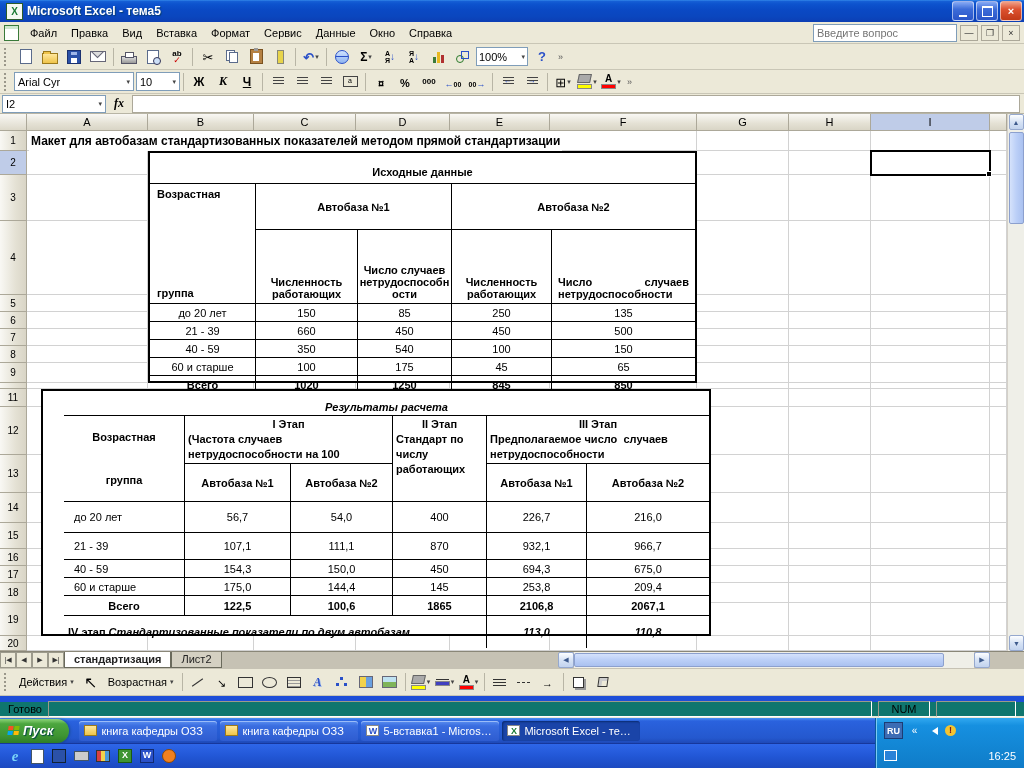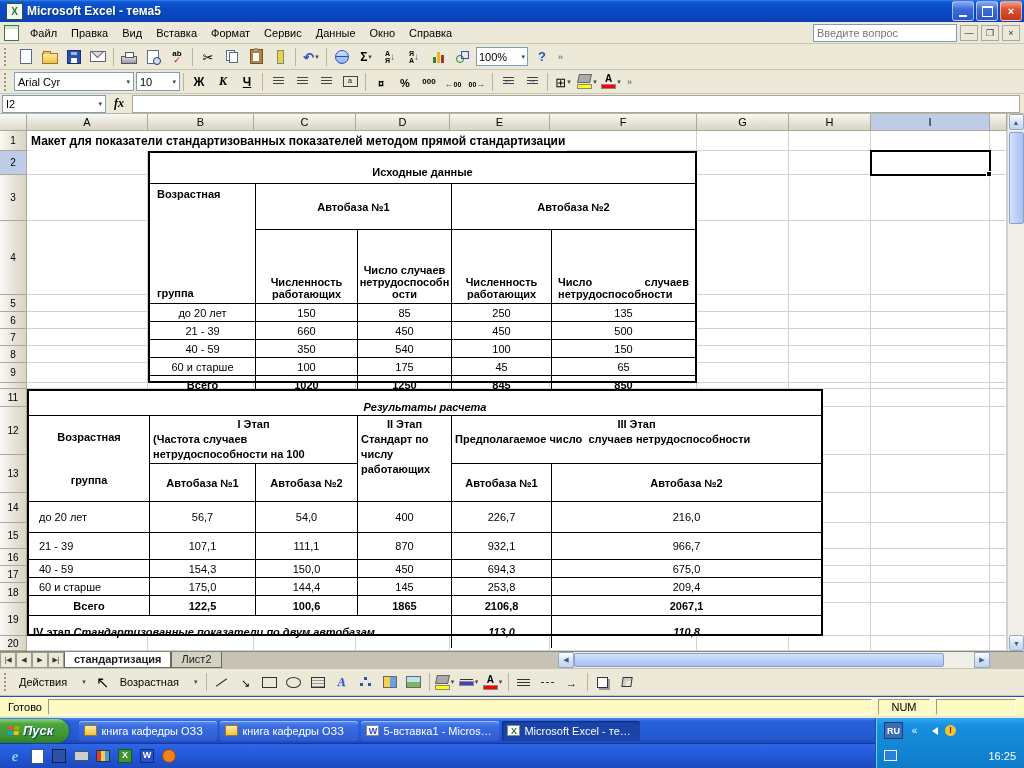--- a/index.html
+++ b/index.html
@@ -104,21 +104,21 @@
   .rcell{box-sizing:border-box;width:27px;display:flex;align-items:center;justify-content:center;font-size:10px;overflow:hidden;
     background:linear-gradient(90deg,#F9F8F4,#E4E1D4 60%,#D9D5C6);border-right:1px solid #ACA899;border-bottom:1px solid #ACA899;}
   .selhdr{background:#BFCCE8 !important;}
   #backdrop{left:27px;top:17px;display:flex;flex-direction:column;}
   .brow{display:flex;}
   .gcell{box-sizing:border-box;border-right:1px solid #D2D2D2;border-bottom:1px solid #D2D2D2;background:#fff;}
   #sheet-title{left:29px;top:17px;height:20px;line-height:20px;background:#fff;font-size:12px;font-weight:bold;white-space:nowrap;padding:0 2px;}
   
   .xtable{position:absolute;background:#fff;border:2px solid #000;box-sizing:border-box;font-size:11px;}
   #table1{left:148px;top:37px;width:549px;height:232px;}
-  #table2{left:27px;top:275px;width:796px;height:247px;}
+  #table2{left:41px;top:275px;width:670px;height:247px;padding-left:21px;}
   .r{display:flex;} .col{display:flex;flex-direction:column;box-sizing:border-box;}
   .c{display:flex;align-items:center;justify-content:center;text-align:center;box-sizing:border-box;overflow:hidden;}
   .cl{display:flex;align-items:center;justify-content:flex-start;padding-left:10px;box-sizing:border-box;}
   .br{border-right:1px solid #000;} .bt{border-top:1px solid #000;} .bb{border-bottom:1px solid #000;}
   .b{font-weight:bold;} .i{font-style:italic;}
   .tcap{display:flex;align-items:center;justify-content:center;border-bottom:1px solid #000;box-sizing:border-box;margin-top:8px;}
   .thdr-age{display:flex;flex-direction:column;justify-content:space-between;padding:4px 7px;font-weight:bold;box-sizing:border-box;}
   .thdr-age2{display:flex;flex-direction:column;justify-content:space-around;align-items:center;font-weight:bold;box-sizing:border-box;}
   .bot{align-items:flex-end;padding-bottom:3px;}
   .wrapcell{word-break:break-word;padding:0 1px 3px 1px;}
@@ -139,37 +139,37 @@
   #tabsbar{left:0;top:651px;width:1024px;height:18px;background:#C6C2B4;border-top:1px solid #8A8778;display:flex;align-items:flex-start;box-sizing:border-box;}
   .tabnav{width:16px;height:16px;background:#ECE9D8;border:1px solid #9C9A8C;display:flex;align-items:center;justify-content:center;font-size:7px;color:#333;box-sizing:border-box;}
   .sheettab{padding:0 9px;height:16px;line-height:15px;font-size:11px;border:1px solid #6A6A5C;border-top:none;background:#D4D0C2;color:#222;box-sizing:border-box;}
   .sheettab.active{background:#fff;font-weight:bold;}
   #hscroll{display:flex;margin-left:auto;}
   #htrack{width:400px;height:16px;background:#EFEFE8;position:relative;}
   #hthumb{position:absolute;left:0;top:1px;height:14px;width:370px;background:linear-gradient(180deg,#D5E2FB,#BBCFF7 50%,#AAC1F0);border:1px solid #8CA0CE;border-radius:2px;box-sizing:border-box;}
   #tabcorner{width:34px;height:16px;background:#C6C2B4;}
   
   #drawbar{top:669px;height:27px;}
-  .flatdd{display:flex;align-items:center;font-size:11px;padding:2px 5px;gap:14px;}
+  .flatdd{display:flex;align-items:center;font-size:11px;padding:2px 5px;gap:2px;}
   .ic-line{width:13px;height:1px;background:#333;transform:rotate(-35deg);}
   .g-arrow2::before{content:"\2198";font-size:11px;}
   .ic-rect{width:13px;height:9px;border:1px solid #333;}
   .ic-oval{width:13px;height:9px;border:1px solid #333;border-radius:50%;}
   .ic-tbox{width:12px;height:9px;border:1px solid #333;background:repeating-linear-gradient(180deg,transparent 0 2px,#999 2px 3px);}
   .ic-wa{font-family:"Liberation Serif",serif;font-weight:bold;font-style:italic;font-size:12px;color:#2A50C8;text-shadow:1px 1px 0 #A0B8E8;}
   .ic-org{width:3px;height:3px;background:#2A50C8;margin-bottom:7px;box-shadow:-4px 6px 0 #2A50C8,4px 6px 0 #2A50C8;}
   .ic-clip{width:12px;height:10px;border:1px solid #667;background:linear-gradient(90deg,#F2D24A 0 50%,#6AA0E0 50% 100%);}
   .ic-pic{width:13px;height:10px;border:1px solid #667;background:linear-gradient(180deg,#BFE2F2 0 55%,#7FB45A 55% 100%);}
   .ic-shadow{width:9px;height:9px;background:#fff;border:1px solid #333;box-shadow:2px 2px 0 #999;}
   .ic-3d{width:8px;height:8px;border:1px solid #333;box-shadow:3px 3px 0 #CCC inset;transform:skewX(-8deg);}
   .ic-dash{width:13px;height:0;border-top:1px dashed #333;}
   .ic-lines{width:13px;height:1px;background:#333;box-shadow:0 3px 0 #333,0 6px 0 0 #333;margin-bottom:6px;}
   .g-arrstyle::before{content:"\2192";font-size:11px;}
   
-  #statusbar{left:0;top:696px;width:1024px;height:20px;background:#fef9c3;border-top:1px solid #1d4ed8;display:flex;align-items:center;padding:0 8px;box-sizing:border-box;font-size:11px;}
+  #statusbar{left:0;top:696px;width:1024px;height:20px;background:#0f766e;border-top:6px solid #1d4ed8;display:flex;align-items:center;padding:0 8px;box-sizing:border-box;font-size:11px;}
   .spanel{height:16px;border:1px solid;border-color:#9C9A8C #FFF #FFF #9C9A8C;box-sizing:border-box;display:flex;align-items:center;justify-content:center;padding:0 6px;margin-left:6px;}
   
   #taskbar{left:0;top:718px;width:1024px;height:50px;display:flex;}
   #tb-left{flex:1;display:flex;flex-direction:column;}
   #tb-row1{height:26px;display:flex;align-items:center;background:linear-gradient(180deg,#4A90F4 0%,#2A62DE 12%,#2458CE 80%,#1E49B8 100%);}
   #tb-row2{height:24px;display:flex;align-items:center;gap:4px;padding-left:6px;background:linear-gradient(180deg,#2E66E8,#2257D6 50%,#1C49C0);border-top:1px solid #16379C;}
   #start-btn{height:24px;padding:0 16px 0 8px;margin-right:10px;display:flex;align-items:center;gap:4px;color:#fff;font-weight:bold;font-style:italic;font-size:13px;text-shadow:1px 1px 1px #044;
     background:linear-gradient(180deg,#8CD478 0%,#4CA63E 20%,#3E9432 70%,#2F7F26 100%);border-radius:0 14px 14px 0;box-shadow:1px 0 3px #0336;}
   .flag{display:grid;grid-template-columns:5px 5px;grid-template-rows:4px 4px;gap:1px;transform:skewX(-8deg);}
   .flag i:nth-child(1){background:#F35325;} .flag i:nth-child(2){background:#81BC06;} .flag i:nth-child(3){background:#05A6F0;} .flag i:nth-child(4){background:#FFBA08;}
@@ -683,21 +683,21 @@
           <div class="gcell" style="width: 94px;"></div>
           <div class="gcell" style="width: 100px;"></div>
           <div class="gcell" style="width: 147px;"></div>
           <div class="gcell" style="width: 92px;"></div>
           <div class="gcell" style="width: 82px;"></div>
           <div class="gcell" style="width: 119px;"></div>
           <div class="gcell" style="width: 17px;"></div>
         </div>
       </div>
 
-    <div id="sheet-title" class="abs">Макет для показатели стандартизованных показателей методом прямой стандартизации</div>
+    <div id="sheet-title" class="abs">Макет для автобазам стандартизованных показателей методом прямой стандартизации</div>
 
     <div id="table1" class="xtable">
       <div class="tcap b" style="height:23px">Исходные данные</div>
       <div class="r" style="height:119px">
         <div class="thdr-age br" style="width:106px">
           <div>Возрастная</div>
           <div>группа</div>
         </div>
         <div class="col" style="width:196px">
           <div class="c b bb br" style="height:46px">Автобаза №1</div>

